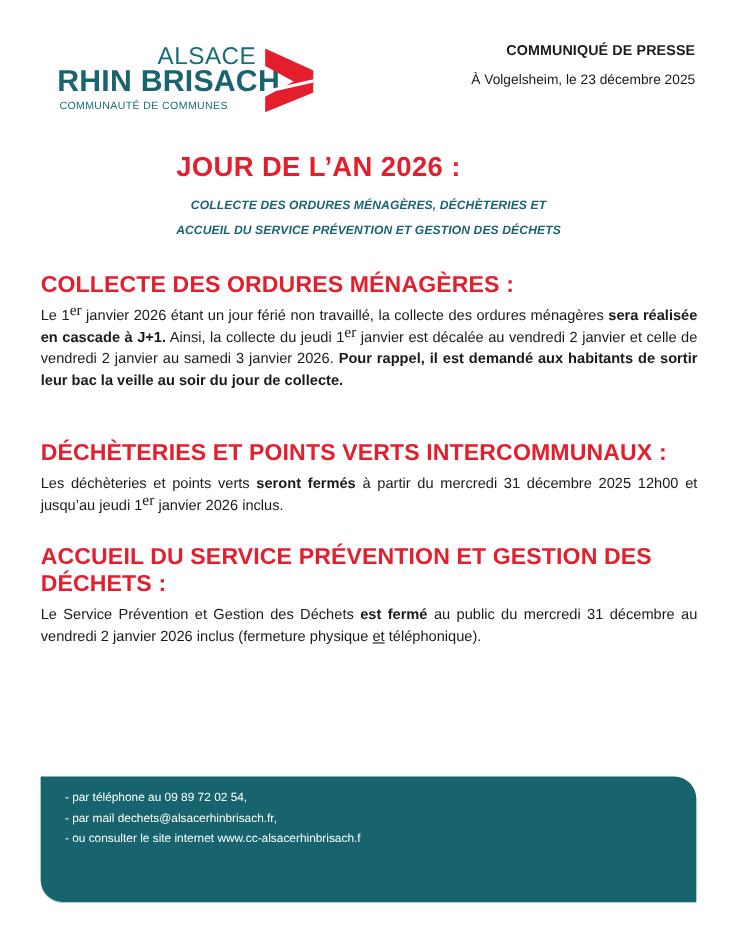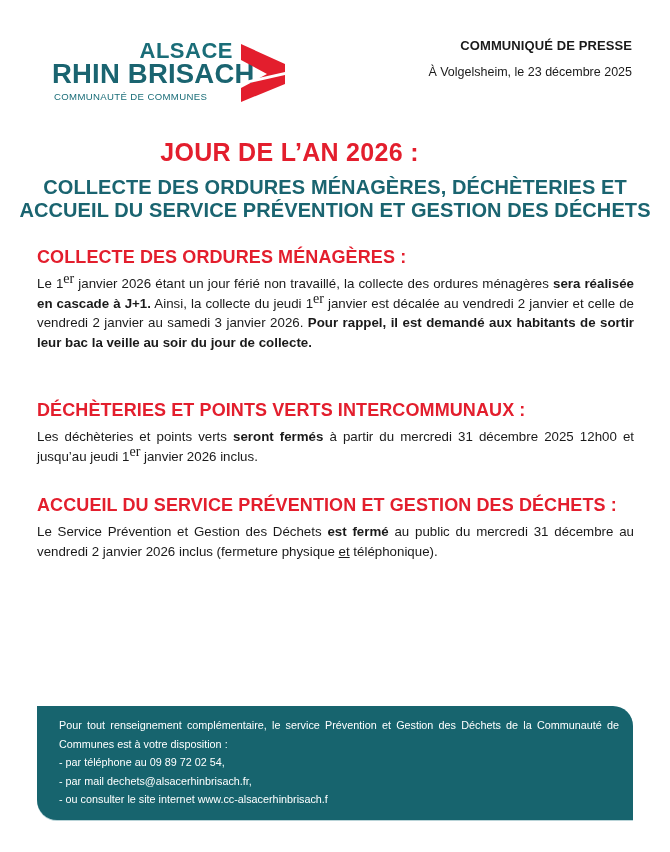--- a/index.html
+++ b/index.html
@@ -2,44 +2,44 @@
 <html><head>
 <meta charset="utf-8">
 <style>
   html, body { margin: 0; padding: 0; background: #ffffff; }
   body { width: 670px; height: 852px; position: relative; overflow: hidden;
          font-family: "DejaVu Sans", "Liberation Sans", sans-serif; color: #1a1a1a; }
 
   
   .logo { position: absolute; left: 50px; top: 40px; width: 240px; height: 64px; }
   .logo-alsace { position: absolute; right: 57px; top: 0px; font-family: "Liberation Sans", sans-serif;
-    font-size: 22px; font-weight: 700; color: #1a6d78; letter-spacing: 0.5px; line-height: 22px; }
+    font-size: 22px; font-weight: 400; color: #1a6d78; letter-spacing: 0.5px; line-height: 22px; }
   .logo-rhin { position: absolute; left: 2px; top: 19px; font-family: "Liberation Sans", sans-serif;
     font-size: 27.5px; font-weight: 700; color: #1a6470; letter-spacing: 0.2px; line-height: 30px; text-align: center; }
   .logo-cc { position: absolute; left: 4px; top: 51px; font-family: "Liberation Sans", sans-serif;
     font-size: 9.6px; color: #1a6d78; letter-spacing: 0.35px; line-height: 11px; }
   .logo-chevron { position: absolute; left: 191px; top: 4px; width: 44px; height: 58px; }
 
   
   .press { position: absolute; right: 38px; top: 38px; font-family: "Liberation Sans", sans-serif;
     font-size: 13px; font-weight: 700; color: #1a1a1a; letter-spacing: 0.1px; }
   .dateline { position: absolute; right: 38px; top: 65px; font-family: "Liberation Sans", sans-serif;
     font-size: 12.5px; color: #1a1a1a; }
 
   
   .title { position: absolute; left: 0; width: 579px; top: 138px; text-align: center;
     font-family: "Liberation Sans", sans-serif; font-weight: 700; font-size: 25px; color: #e31e2d;
     letter-spacing: 0.3px; }
   .subtitle { position: absolute; left: 0; width: 670px; top: 176px; text-align: center;
-    font-family: "Liberation Sans", sans-serif; font-weight: 700; font-size: 20px; color: #1a6470;
-    line-height: 23px; letter-spacing: 0.1px; }
+    font-family: "Liberation Sans", sans-serif; font-weight: 700; font-size: 11px; color: #1a6470;
+    line-height: 23px; letter-spacing: 0.1px; font-style: italic; }
 
   
   .section { position: absolute; left: 37px; width: 597px; }
-  .sec-h { font-family: "Liberation Sans", sans-serif; font-weight: 700; font-size: 18px; color: #e31e2d;
+  .sec-h { font-family: "Liberation Sans", sans-serif; font-weight: 700; font-size: 21px; color: #e31e2d;
     margin: 0 0 6px 0; letter-spacing: 0.1px; }
   .sec-p { font-family: "Liberation Sans", sans-serif; font-size: 13.3px; line-height: 19.5px; color: #1a1a1a;
     text-align: justify; margin: 0; }
   .sec-p b { font-weight: 700; }
   .sec-p sup { font-size: 14px; vertical-align: 5px; line-height: 0; font-family: Liberation Serif, serif; }
   .sec-p u { text-decoration: underline; }
 
   #s1 { top: 247px; }
   #s2 { top: 400px; }
   #s3 { top: 495px; }
@@ -84,18 +84,17 @@
   <p class="sec-p"><span>Les déchèteries et points verts </span><b>seront fermés</b><span> à partir du mercredi 31 décembre 2025 12h00 et jusqu’au jeudi 1</span><sup>er</sup><span> janvier 2026 inclus.</span></p>
 </div>
 
 <div class="section" id="s3">
   <div class="sec-h">ACCUEIL DU SERVICE PRÉVENTION ET GESTION DES DÉCHETS :</div>
   <p class="sec-p"><span>Le Service Prévention et Gestion des Déchets </span><b>est fermé</b><span> au public du mercredi 31 décembre au vendredi 2 janvier 2026 inclus (fermeture physique </span><u>et</u><span> téléphonique).</span></p>
 </div>
 
 <div class="info-box">
   <div class="info-text">
-    <span class="intro">Pour tout renseignement complémentaire, le service Prévention et Gestion des Déchets de la Communauté de Communes est à votre disposition :</span>
     <span class="line">- par téléphone au 09 89 72 02 54,</span>
     <span class="line">- par mail dechets@alsacerhinbrisach.fr,</span>
     <span class="line">- ou consulter le site internet www.cc-alsacerhinbrisach.f</span>
   </div>
 </div>
 
 </body></html>

